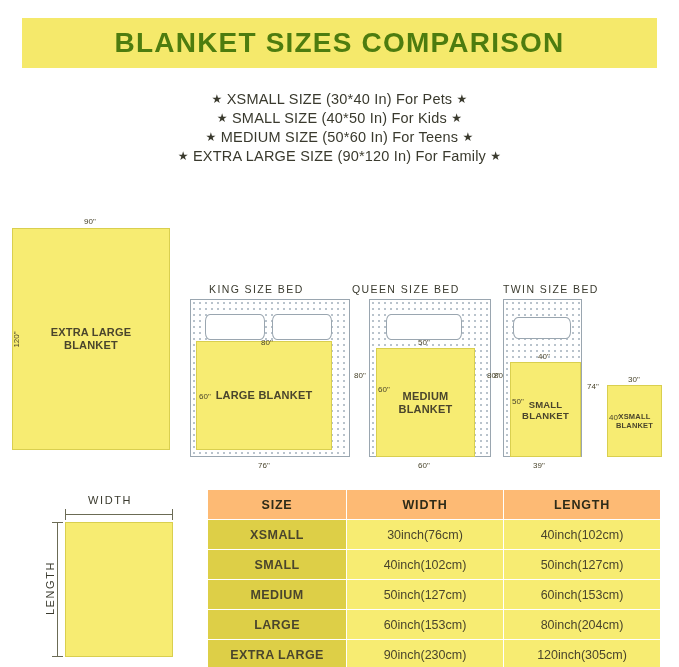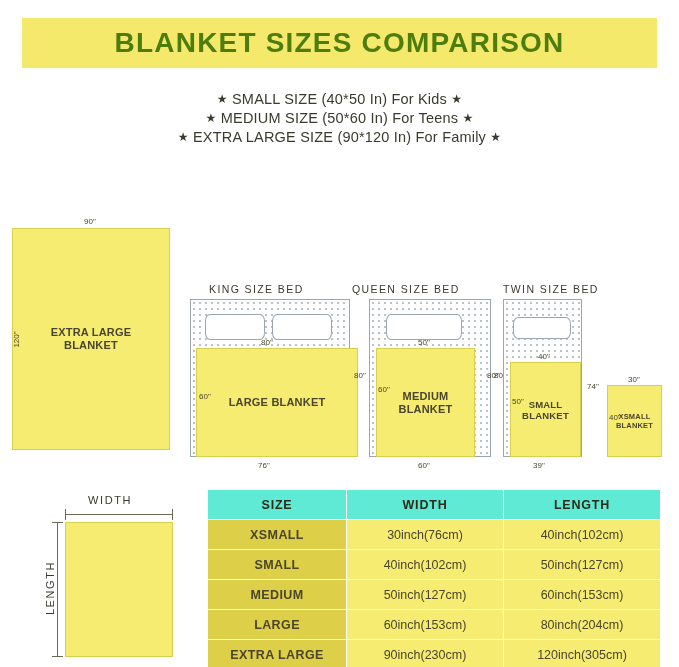--- a/index.html
+++ b/index.html
@@ -143,21 +143,21 @@
   }
   #size-table th, #size-table td {
     border: 1px solid #ffffff;
     height: 29px;
     text-align: center;
     font-size: 12.5px;
     color: #4a452c;
     padding: 0;
   }
   #size-table th {
-    background: #5eead4;
+    background: #fdba74;
     color: #2e2b18;
     font-weight: bold;
     letter-spacing: 0.8px;
   }
   #size-table td.label-col {
     background: #ddcf47;
     font-weight: bold;
     letter-spacing: 0.4px;
   }
   #size-table td.val {
@@ -166,20 +166,25 @@
   }
 </style>
 </head>
 <body>
 
 <div id="header-band">
   <div id="header-title">BLANKET SIZES COMPARISON</div>
 </div>
 
 <div id="size-list">
+  <div class="size-line">
+    <span class="star">★</span>
+    <span>XSMALL SIZE (30*40 In) For Pets</span>
+    <span class="star">★</span>
+  </div>
   <div class="size-line">
     <span class="star">★</span>
     <span>SMALL SIZE (40*50 In) For Kids</span>
     <span class="star">★</span>
   </div>
   <div class="size-line">
     <span class="star">★</span>
     <span>MEDIUM SIZE (50*60 In) For Teens</span>
     <span class="star">★</span>
   </div>
@@ -198,21 +203,21 @@
       <span>BLANKET</span>
     </div>
   </div>
   <div class="dim" style="left:84px; top:217px;">90"</div>
   <div class="dim rot" style="left:6px; top:335px; width:20px; text-align:center;">120"</div>
 
   <div class="bed-title" style="left:209px; top:283px;">KING SIZE BED</div>
   <div class="mattress" style="left:190px; top:299px; width:160px; height:158px;"></div>
   <div class="pillow" style="left:205px; top:314px; width:60px; height:26px;"></div>
   <div class="pillow" style="left:272px; top:314px; width:60px; height:26px;"></div>
-  <div class="blanket" style="left:196px; top:348px; width:162px; height:109px;">
+  <div class="blanket" style="left:196px; top:341px; width:136px; height:109px;">
     <div class="blanket-label">LARGE BLANKET</div>
   </div>
   <div class="dim" style="left:261px; top:338px;">80"</div>
   <div class="dim" style="left:199px; top:392px;">60"</div>
   <div class="dim" style="left:354px; top:371px;">80"</div>
   <div class="dim" style="left:258px; top:461px;">76"</div>
 
   <div class="bed-title" style="left:352px; top:283px;">QUEEN SIZE BED</div>
   <div class="mattress" style="left:369px; top:299px; width:122px; height:158px;"></div>
   <div class="pillow" style="left:386px; top:314px; width:76px; height:26px;"></div>

